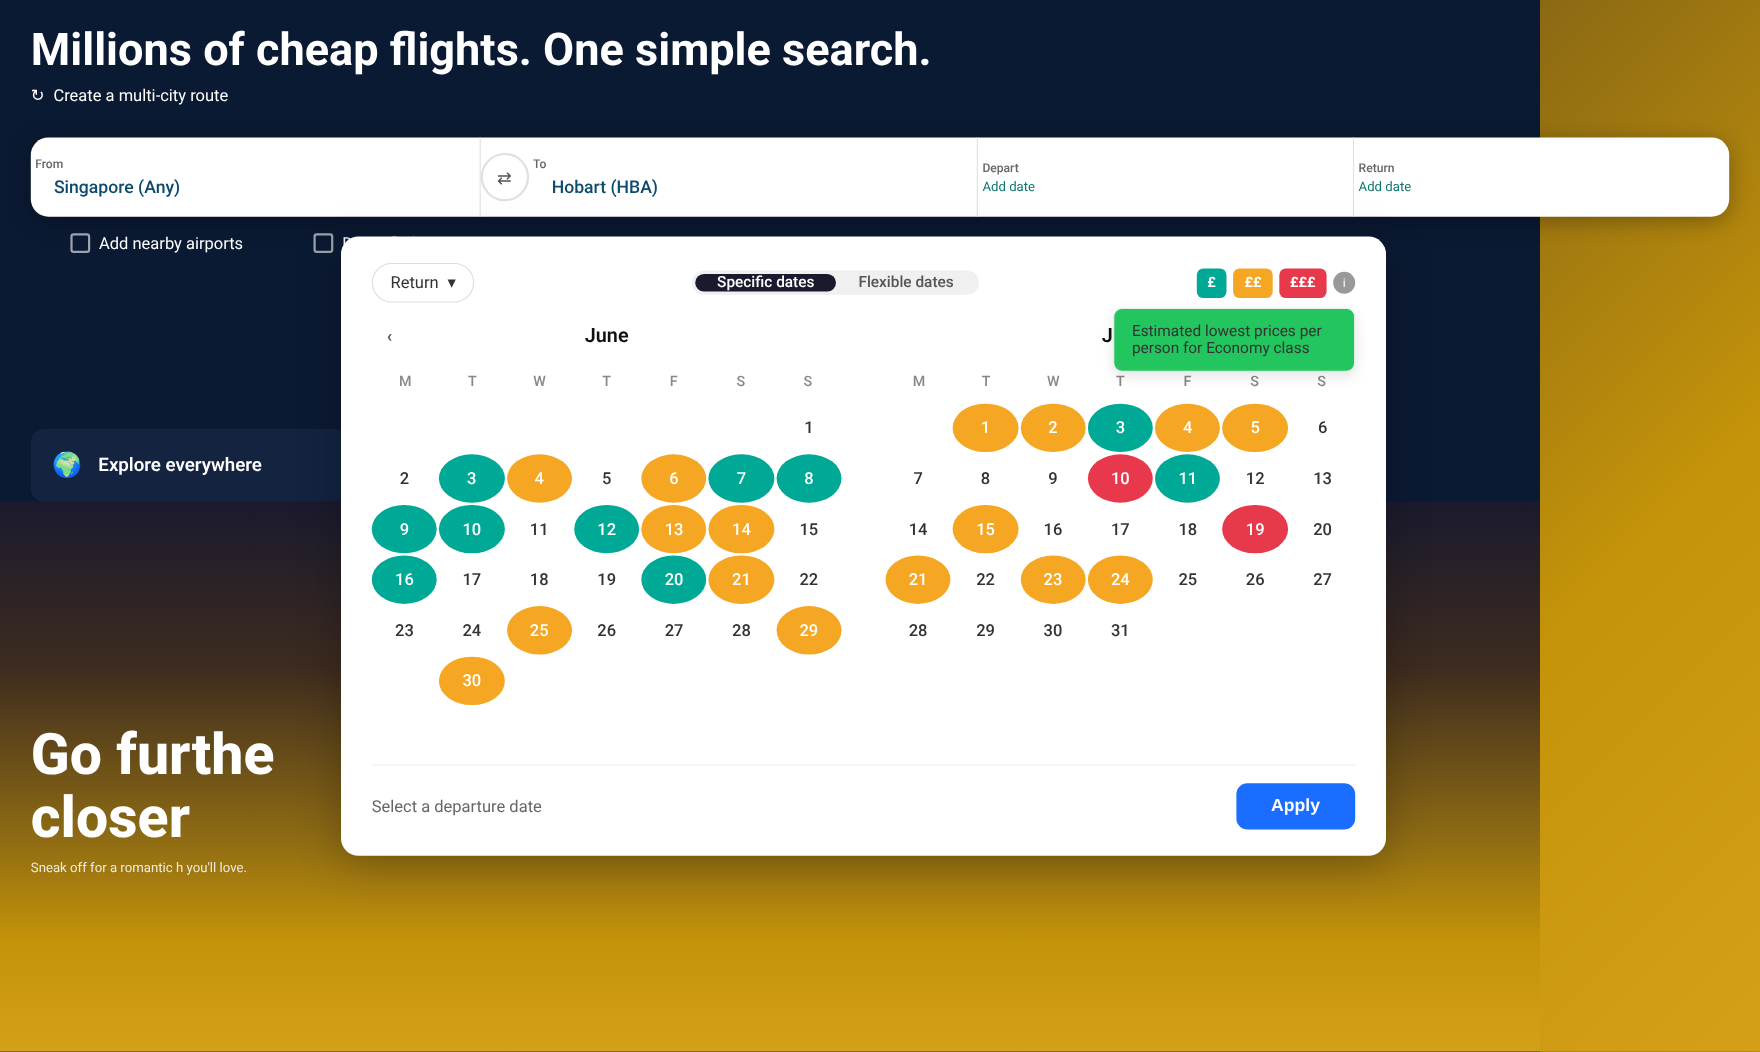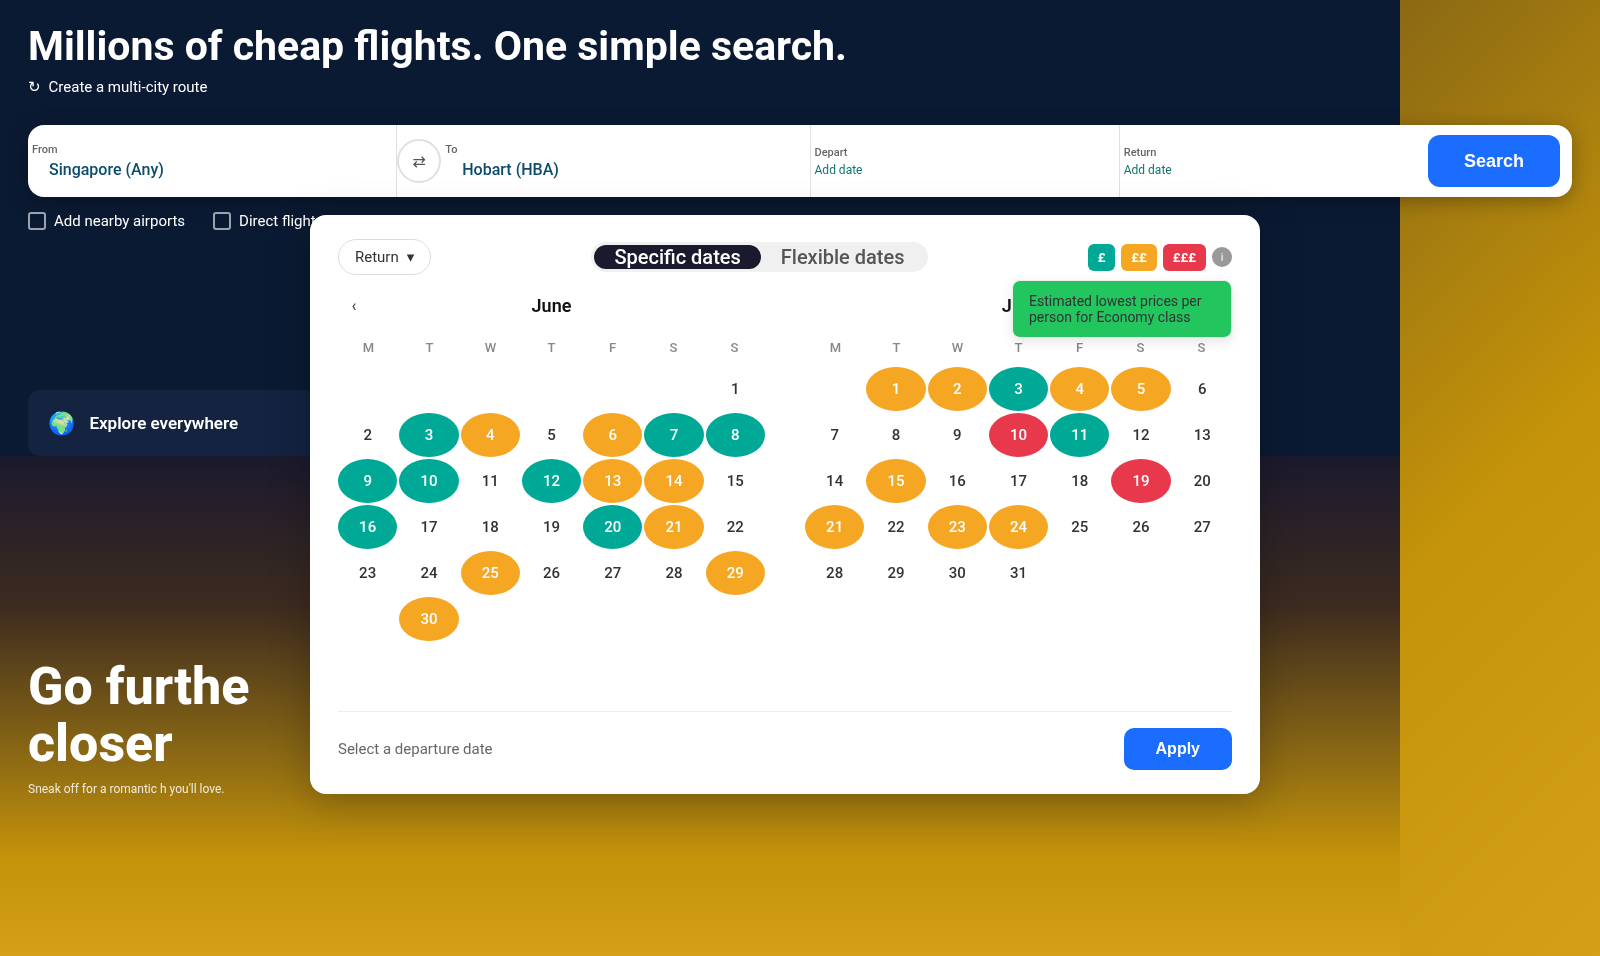--- a/index.html
+++ b/index.html
@@ -118,20 +118,21 @@
       z-index: 2;
     }
 
     .checkbox-item {
       display: flex;
       align-items: flex-end;
       gap: 8px;
       color: white;
       font-size: 15px;
       cursor: pointer;
+      margin-left: 36px;
     }
 
     .checkbox-box {
       width: 18px;
       height: 18px;
       background: transparent;
       border: 2px solid rgba(255,255,255,0.6);
       border-radius: 3px;
     }
 
@@ -218,21 +219,21 @@
       display: flex;
       align-items: center;
       background: #f0f0f0;
       border-radius: 24px;
       padding: 3px;
     }
 
     .date-tab {
       padding: 0 20px;
       border-radius: 20px;
-      font-size: 20px;
+      font-size: 14px;
       font-weight: 500;
       cursor: pointer;
     }
 
     .date-tab.active {
       background: #1a1a2e;
       color: white;
     }
 
     .date-tab.inactive {
@@ -372,21 +373,21 @@
       border-radius: 50%;
     }
 
     .cal-cell.plain { color: #333; }
 
     
     .cal-bottom {
       display: flex;
       align-items: center;
       justify-content: space-between;
-      margin-top: 24px;
+      margin-top: 8px;
       padding-top: 16px;
       border-top: 1px solid #eee;
     }
 
     .select-date-text {
       font-size: 15px;
       color: #666;
     }
 
     .apply-btn {
@@ -443,21 +444,20 @@
     <div class="field-label">Depart</div>
     <div class="field-placeholder">Add date</div>
   </div>
 
   <div class="search-field">
     <div class="field-label">Return</div>
     <div class="field-placeholder">Add date</div>
   </div>
 
 
-  <button class="search-btn">Search</button>
 </div>
 
 <div class="checkbox-area">
   <label class="checkbox-item">
     <div class="checkbox-box"></div>
     <span>Add nearby airports</span>
   </label>
   <label class="checkbox-item">
     <div class="checkbox-box"></div>
     <span>Direct flights</span>

